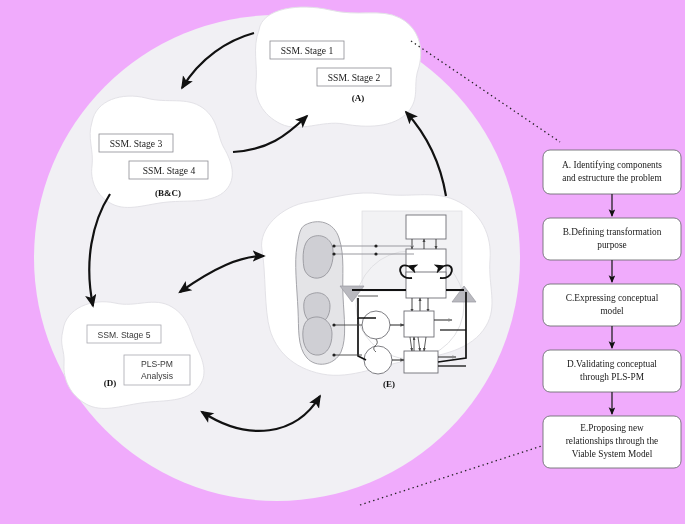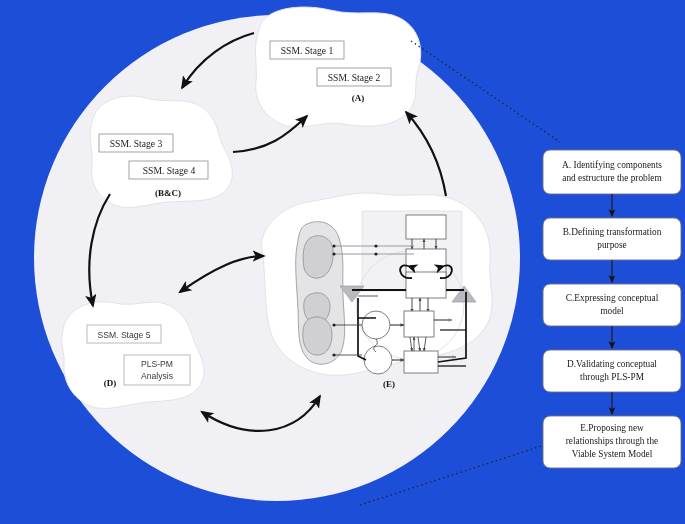--- a/index.html
+++ b/index.html
@@ -1,18 +1,18 @@
 <!DOCTYPE html>
 <html><head>
 <meta charset="utf-8">
 <style>
   html,body{margin:0;padding:0;background:#ffffff;}
   body{width:685px;height:524px;overflow:hidden;
        font-family:"Liberation Serif",serif;}
-  #stage{position:relative;width:685px;height:524px;background:#1d4ed8;}
+  #stage{position:relative;width:685px;height:524px;background:#f0abfc;}
   svg{display:block;}
   .lbl{font-family:"Liberation Serif",serif;fill:#1a1a1a;}
   .lbl-sans{font-family:"Liberation Sans",sans-serif;fill:#3a3a3a;}
   .tag{font-family:"Liberation Serif",serif;font-weight:bold;fill:#111;}
   .flowtext{font-family:"Liberation Serif",serif;fill:#1a1a1a;font-size:9.3px;}
 </style>
 </head>
 <body>
 
 <div id="stage">

